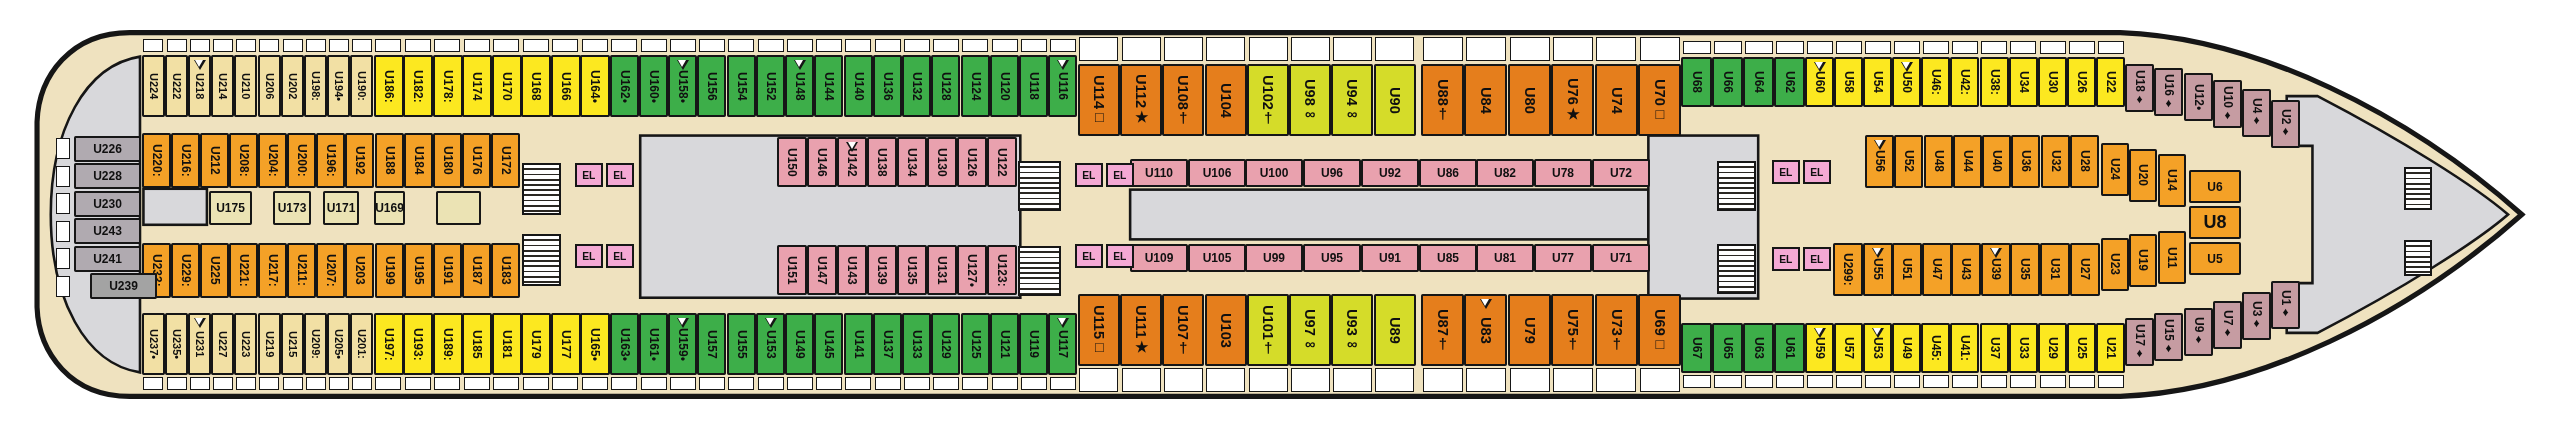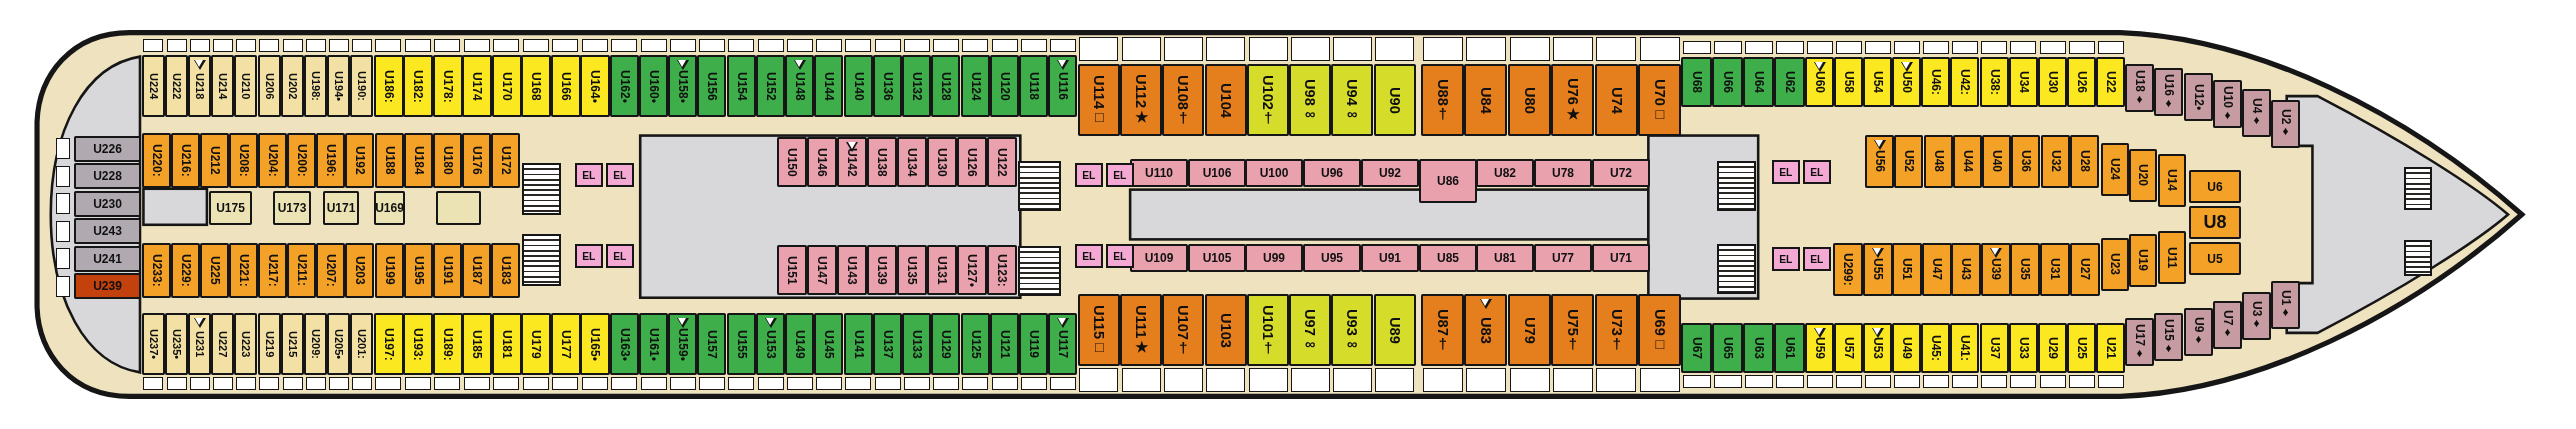--- a/index.html
+++ b/index.html
@@ -384,21 +384,21 @@
       </div>
       <div class="cab" style="left: 1245px; top: 159px; width: 58px; height: 28px; background: rgb(233, 161, 174);">
         <span class="lh" style="font-size: 12px;">U100</span>
       </div>
       <div class="cab" style="left: 1303px; top: 159px; width: 58px; height: 28px; background: rgb(233, 161, 174);">
         <span class="lh" style="font-size: 12px;">U96</span>
       </div>
       <div class="cab" style="left: 1361px; top: 159px; width: 58px; height: 28px; background: rgb(233, 161, 174);">
         <span class="lh" style="font-size: 12px;">U92</span>
       </div>
-      <div class="cab" style="left: 1419px; top: 159px; width: 58px; height: 44px; background: rgb(233, 161, 174);">
+      <div class="cab" style="left: 1419px; top: 159px; width: 58px; height: 28px; background: rgb(233, 161, 174);">
         <span class="lh" style="font-size: 12px;">U86</span>
       </div>
       <div class="cab" style="left: 1476px; top: 159px; width: 58px; height: 28px; background: rgb(233, 161, 174);">
         <span class="lh" style="font-size: 12px;">U82</span>
       </div>
       <div class="cab" style="left: 1534px; top: 159px; width: 58px; height: 28px; background: rgb(233, 161, 174);">
         <span class="lh" style="font-size: 12px;">U78</span>
       </div>
       <div class="cab" style="left: 1592px; top: 159px; width: 58px; height: 28px; background: rgb(233, 161, 174);">
         <span class="lh" style="font-size: 12px;">U72</span>
@@ -864,21 +864,21 @@
       </div>
       <div class="balc" style="left: 56px; top: 193px; width: 13.7px; height: 20.6px;"></div>
       <div class="cab" style="left: 74px; top: 218px; width: 67px; height: 26px; background: rgb(176, 170, 176);">
         <span class="lh" style="font-size: 12px;">U243</span>
       </div>
       <div class="balc" style="left: 56px; top: 221px; width: 13.7px; height: 20.6px;"></div>
       <div class="cab" style="left: 74px; top: 246px; width: 67px; height: 26px; background: rgb(176, 170, 176);">
         <span class="lh" style="font-size: 12px;">U241</span>
       </div>
       <div class="balc" style="left: 56px; top: 248px; width: 13.7px; height: 20.6px;"></div>
-      <div class="cab" style="left: 74px; top: 273px; width: 67px; height: 26px; background: #c2410c;">
+      <div class="cab" style="left: 90px; top: 273px; width: 67px; height: 26px; background: #a3a3a3;">
         <span class="lh" style="font-size: 12px;">U239</span>
       </div>
       <div class="balc" style="left: 56px; top: 276px; width: 13.7px; height: 20.6px;"></div>
       <div class="cab" style="left: 209px; top: 191px; width: 43px; height: 34px; background: rgb(235, 227, 180);">
         <span class="lh" style="font-size: 12px;">U175</span>
       </div>
       <div class="cab" style="left: 273px; top: 191px; width: 38px; height: 34px; background: rgb(235, 227, 180);">
         <span class="lh" style="font-size: 12px;">U173</span>
       </div>
       <div class="cab" style="left: 323px; top: 191px; width: 36px; height: 34px; background: rgb(235, 227, 180);">

